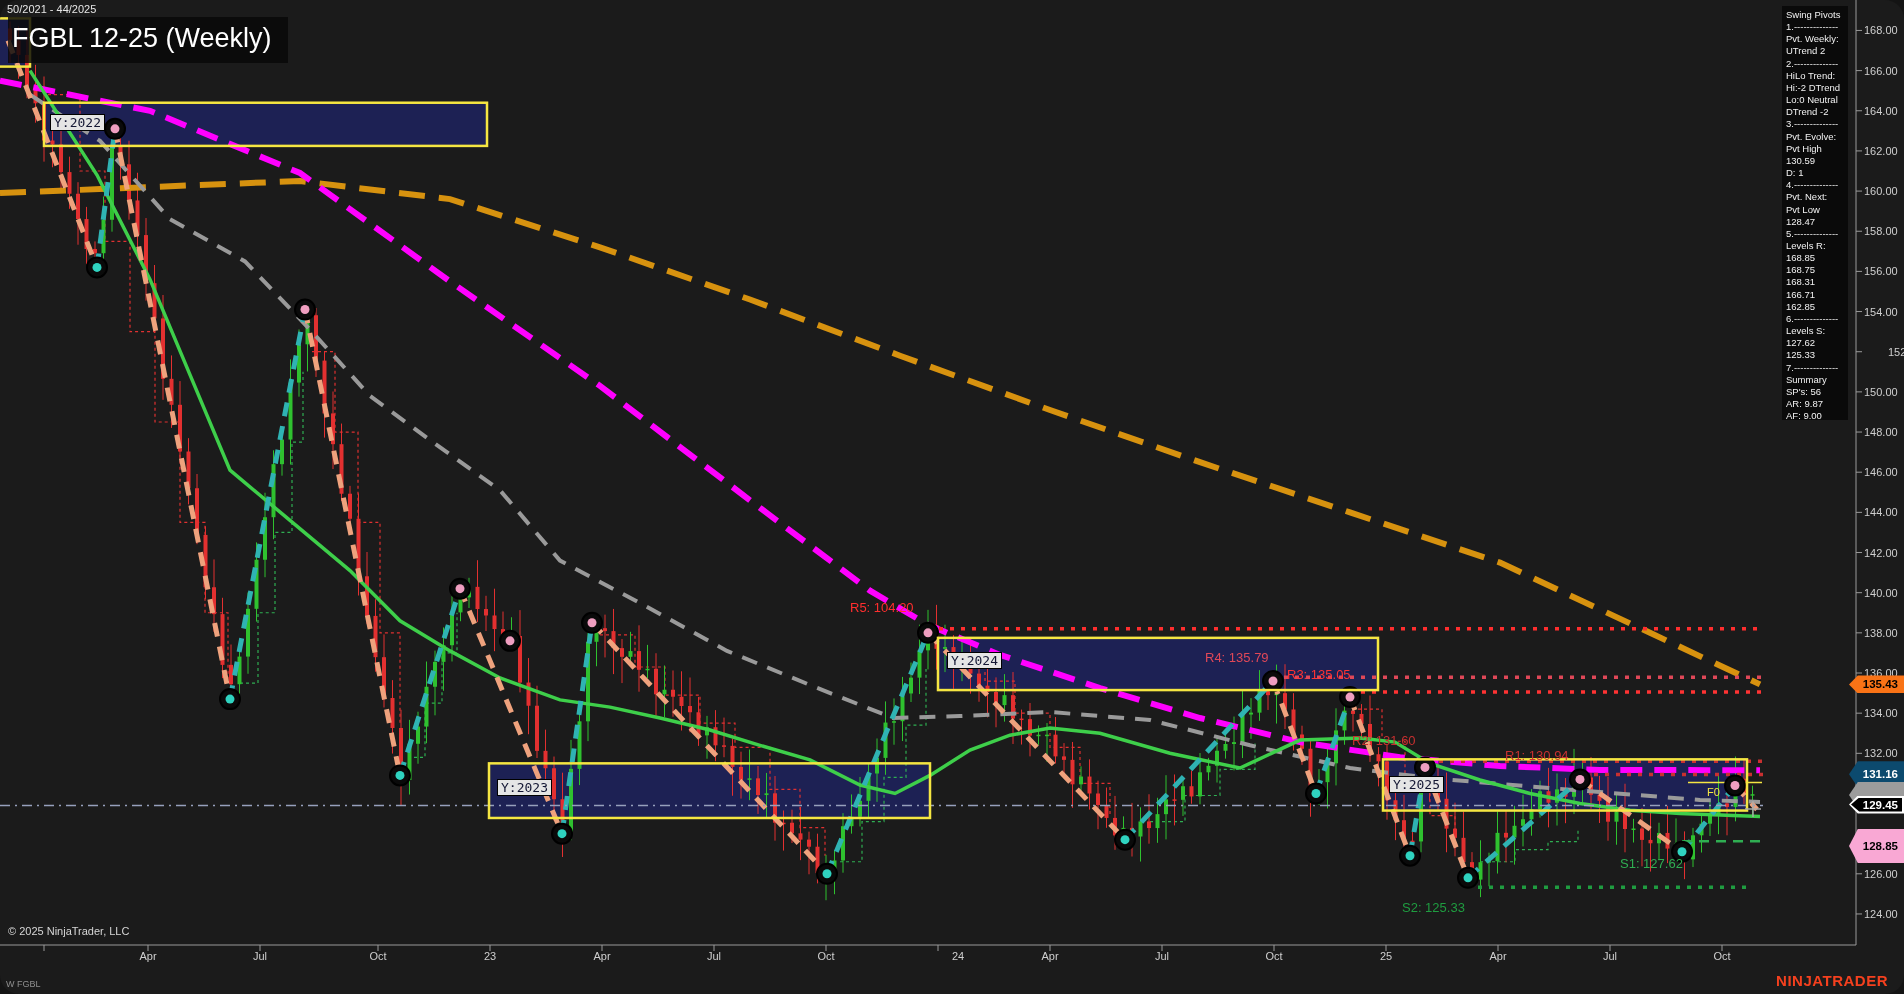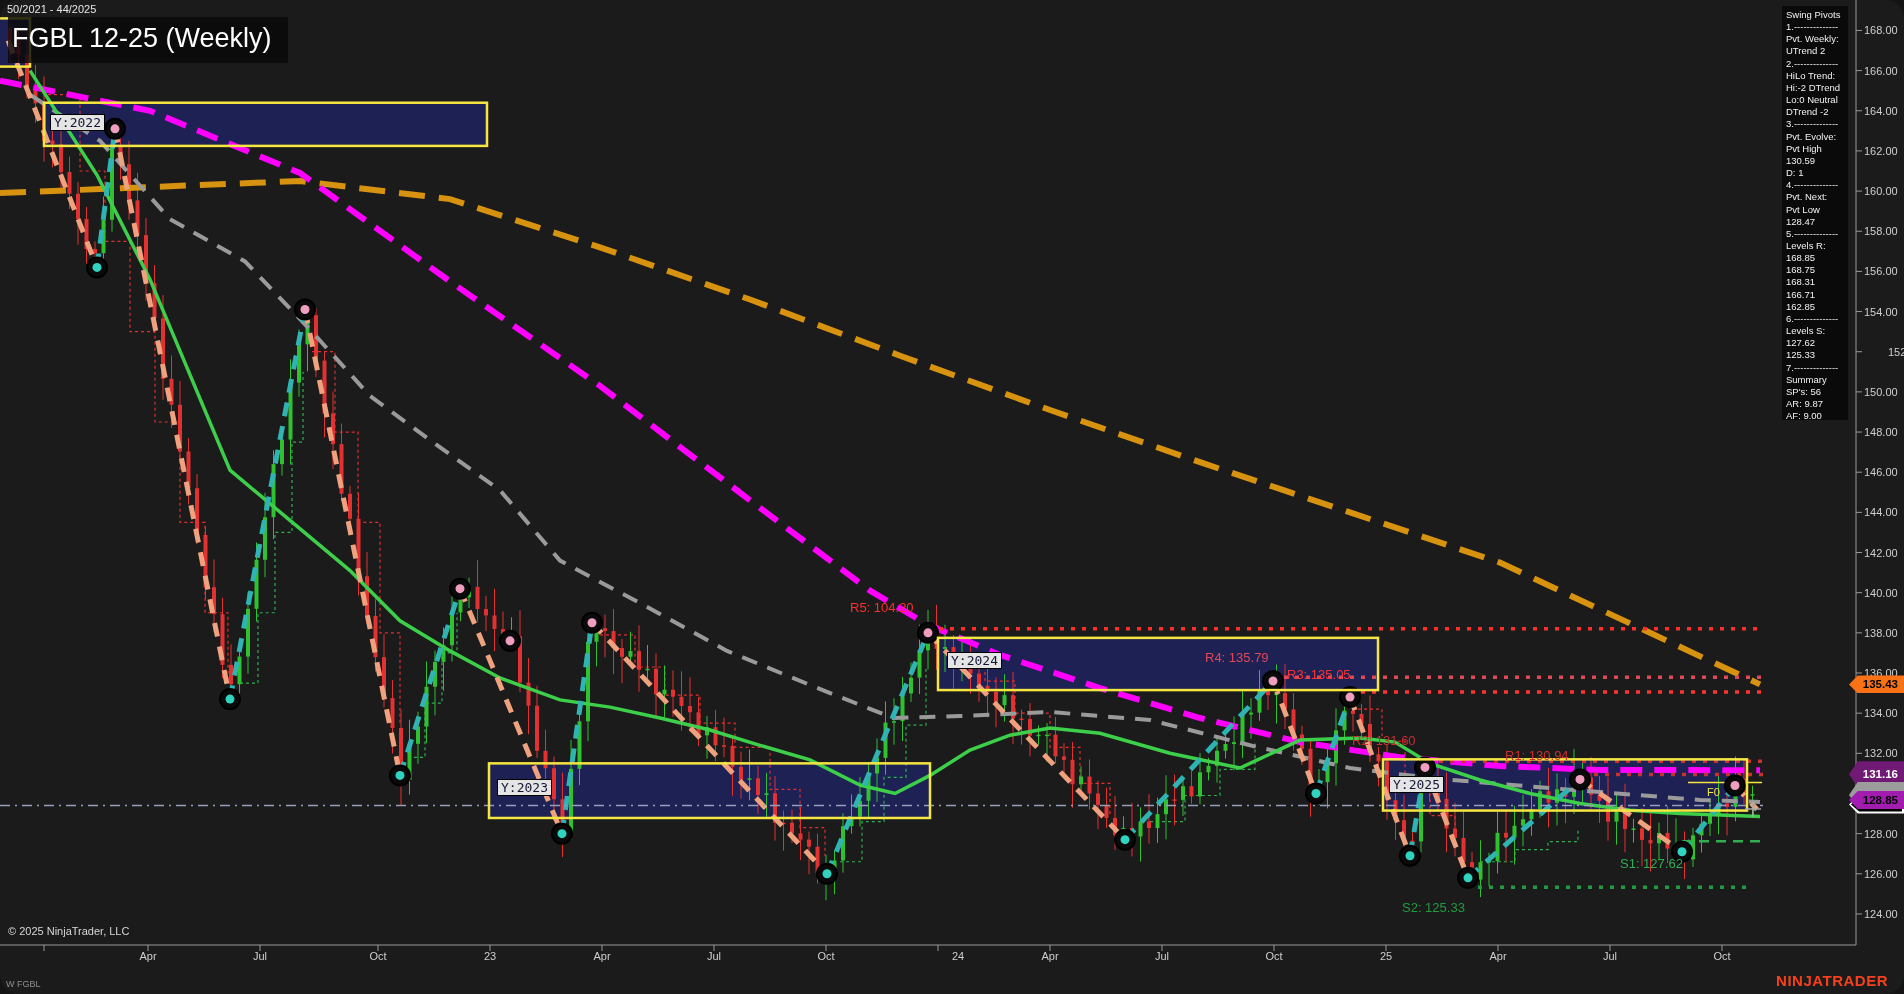--- a/index.html
+++ b/index.html
@@ -674,24 +674,24 @@
       <div class="lvl-label" style="left: 1352px; top: 733px; color: rgb(201, 48, 48);">R2: 131.60</div>
       <div class="lvl-label" style="left: 1505px; top: 748px; color: rgb(201, 48, 48);">R1: 130.94</div>
       <div class="lvl-label" style="left: 1620px; top: 856px; color: rgb(47, 174, 82);">S1: 127.62</div>
       <div class="lvl-label" style="left: 1402px; top: 900px; color: rgb(31, 156, 64);">S2: 125.33</div>
       <div class="yr-label" style="left: 50px; top: 114px;">Y:2022</div>
       <div class="yr-label" style="left: 497px; top: 779px;">Y:2023</div>
       <div class="yr-label" style="left: 947px; top: 652px;">Y:2024</div>
       <div class="yr-label" style="left: 1389px; top: 776px;">Y:2025</div>
       <div class="f0-label" style="left: 1707px; top: 786px;">F0</div>
       <div class="price-tag" style="top: 675.446px; height: 18px; background: #f97316; color: rgb(0, 0, 0); text-align: center;">135.43</div>
-      <div class="price-tag" style="top: 761.187px; height: 26px; background: #701a75; color: rgb(255, 255, 255);">131.16</div>
+      <div class="price-tag" style="top: 761.187px; height: 26px; background: #0c4a6e; color: rgb(255, 255, 255);">131.16</div>
       <div class="price-tag" style="top: 781.886px; height: 26px; background: rgb(156, 156, 156); color: rgb(0, 0, 0);"></div>
       <div class="price-tag" style="top: 795.524px; height: 18px; background: rgb(255, 255, 255); color: rgb(255, 255, 255);">
         <div style="position: absolute; inset: 2px; background: rgb(0, 0, 0); color: rgb(255, 255, 255); display: flex; align-items: center; justify-content: flex-end; padding-right: 4px; clip-path: polygon(0px 50%, 16% 0px, 100% 0px, 100% 100%, 16% 100%);">129.45</div>
       </div>
-      <div class="price-tag" style="top: 791px; height: 18px; background: #a21caf; color: rgb(0, 0, 0);">128.85</div>
+      <div class="price-tag" style="top: 829px; height: 34px; background: #f9a8d4; color: rgb(0, 0, 0);">128.85</div>
     </div>
 
   <div class="copyright">© 2025 NinjaTrader, LLC</div>
   <div class="series-label">W FGBL</div>
   <div class="brand">NINJATRADER</div>
 </div>
 
 </body></html>

